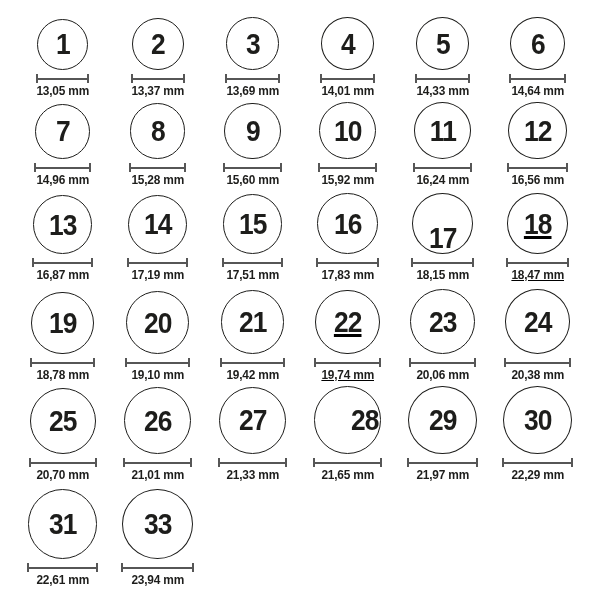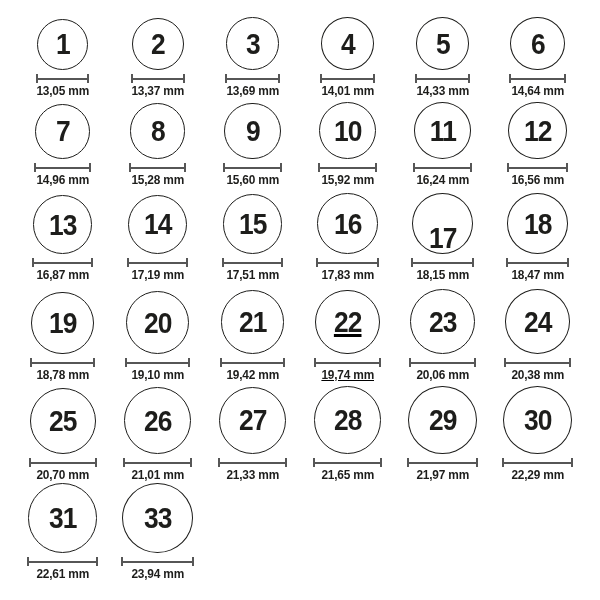--- a/index.html
+++ b/index.html
@@ -229,21 +229,21 @@
       </div>
       <div class="cell" style="height: 90px;">
         <div class="circle" style="width: 61.2px; height: 61.2px; align-items: flex-end;">
           <span class="num">17</span>
         </div>
         <div class="bar" style="width: 63.2px;">
           <div class="bar-line"></div>
         </div>
         <div class="label">18,15 mm</div>
       </div>
-      <div class="cell" style="height: 90px;">
+      <div class="cell" style="height: 90px; text-decoration: underline;">
         <div class="circle" style="width: 61.8px; height: 61.8px;">
           <span class="num">18</span>
         </div>
         <div class="bar" style="width: 63.8px;">
           <div class="bar-line"></div>
         </div>
         <div class="label">18,47 mm</div>
       </div>
     </div>
     <div class="row" style="height: 94px; margin-bottom: 3px;">
@@ -295,21 +295,21 @@
       <div class="cell" style="height: 94px;">
         <div class="circle" style="width: 65.4px; height: 65.4px;">
           <span class="num">24</span>
         </div>
         <div class="bar" style="width: 67.4px;">
           <div class="bar-line"></div>
         </div>
         <div class="label">20,38 mm</div>
       </div>
     </div>
-    <div class="row" style="height: 97px; margin-bottom: 0;">
+    <div class="row" style="height: 97px; margin-bottom: 6px;">
       <div class="cell" style="height: 97px;">
         <div class="circle" style="width: 66px; height: 66px;">
           <span class="num">25</span>
         </div>
         <div class="bar" style="width: 68px;">
           <div class="bar-line"></div>
         </div>
         <div class="label">20,70 mm</div>
       </div>
       <div class="cell" style="height: 97px;">
@@ -324,21 +324,21 @@
       <div class="cell" style="height: 97px;">
         <div class="circle" style="width: 67.3px; height: 67.3px;">
           <span class="num">27</span>
         </div>
         <div class="bar" style="width: 69.3px;">
           <div class="bar-line"></div>
         </div>
         <div class="label">21,33 mm</div>
       </div>
       <div class="cell" style="height: 97px;">
-        <div class="circle" style="width: 67.9px; height: 67.9px;">
+        <div class="circle" style="width: 67.9px; height: 67.9px; justify-content: flex-end;">
           <span class="num">28</span>
         </div>
         <div class="bar" style="width: 69.9px;">
           <div class="bar-line"></div>
         </div>
         <div class="label">21,65 mm</div>
       </div>
       <div class="cell" style="height: 97px;">
         <div class="circle" style="width: 68.5px; height: 68.5px;">
           <span class="num">29</span>

